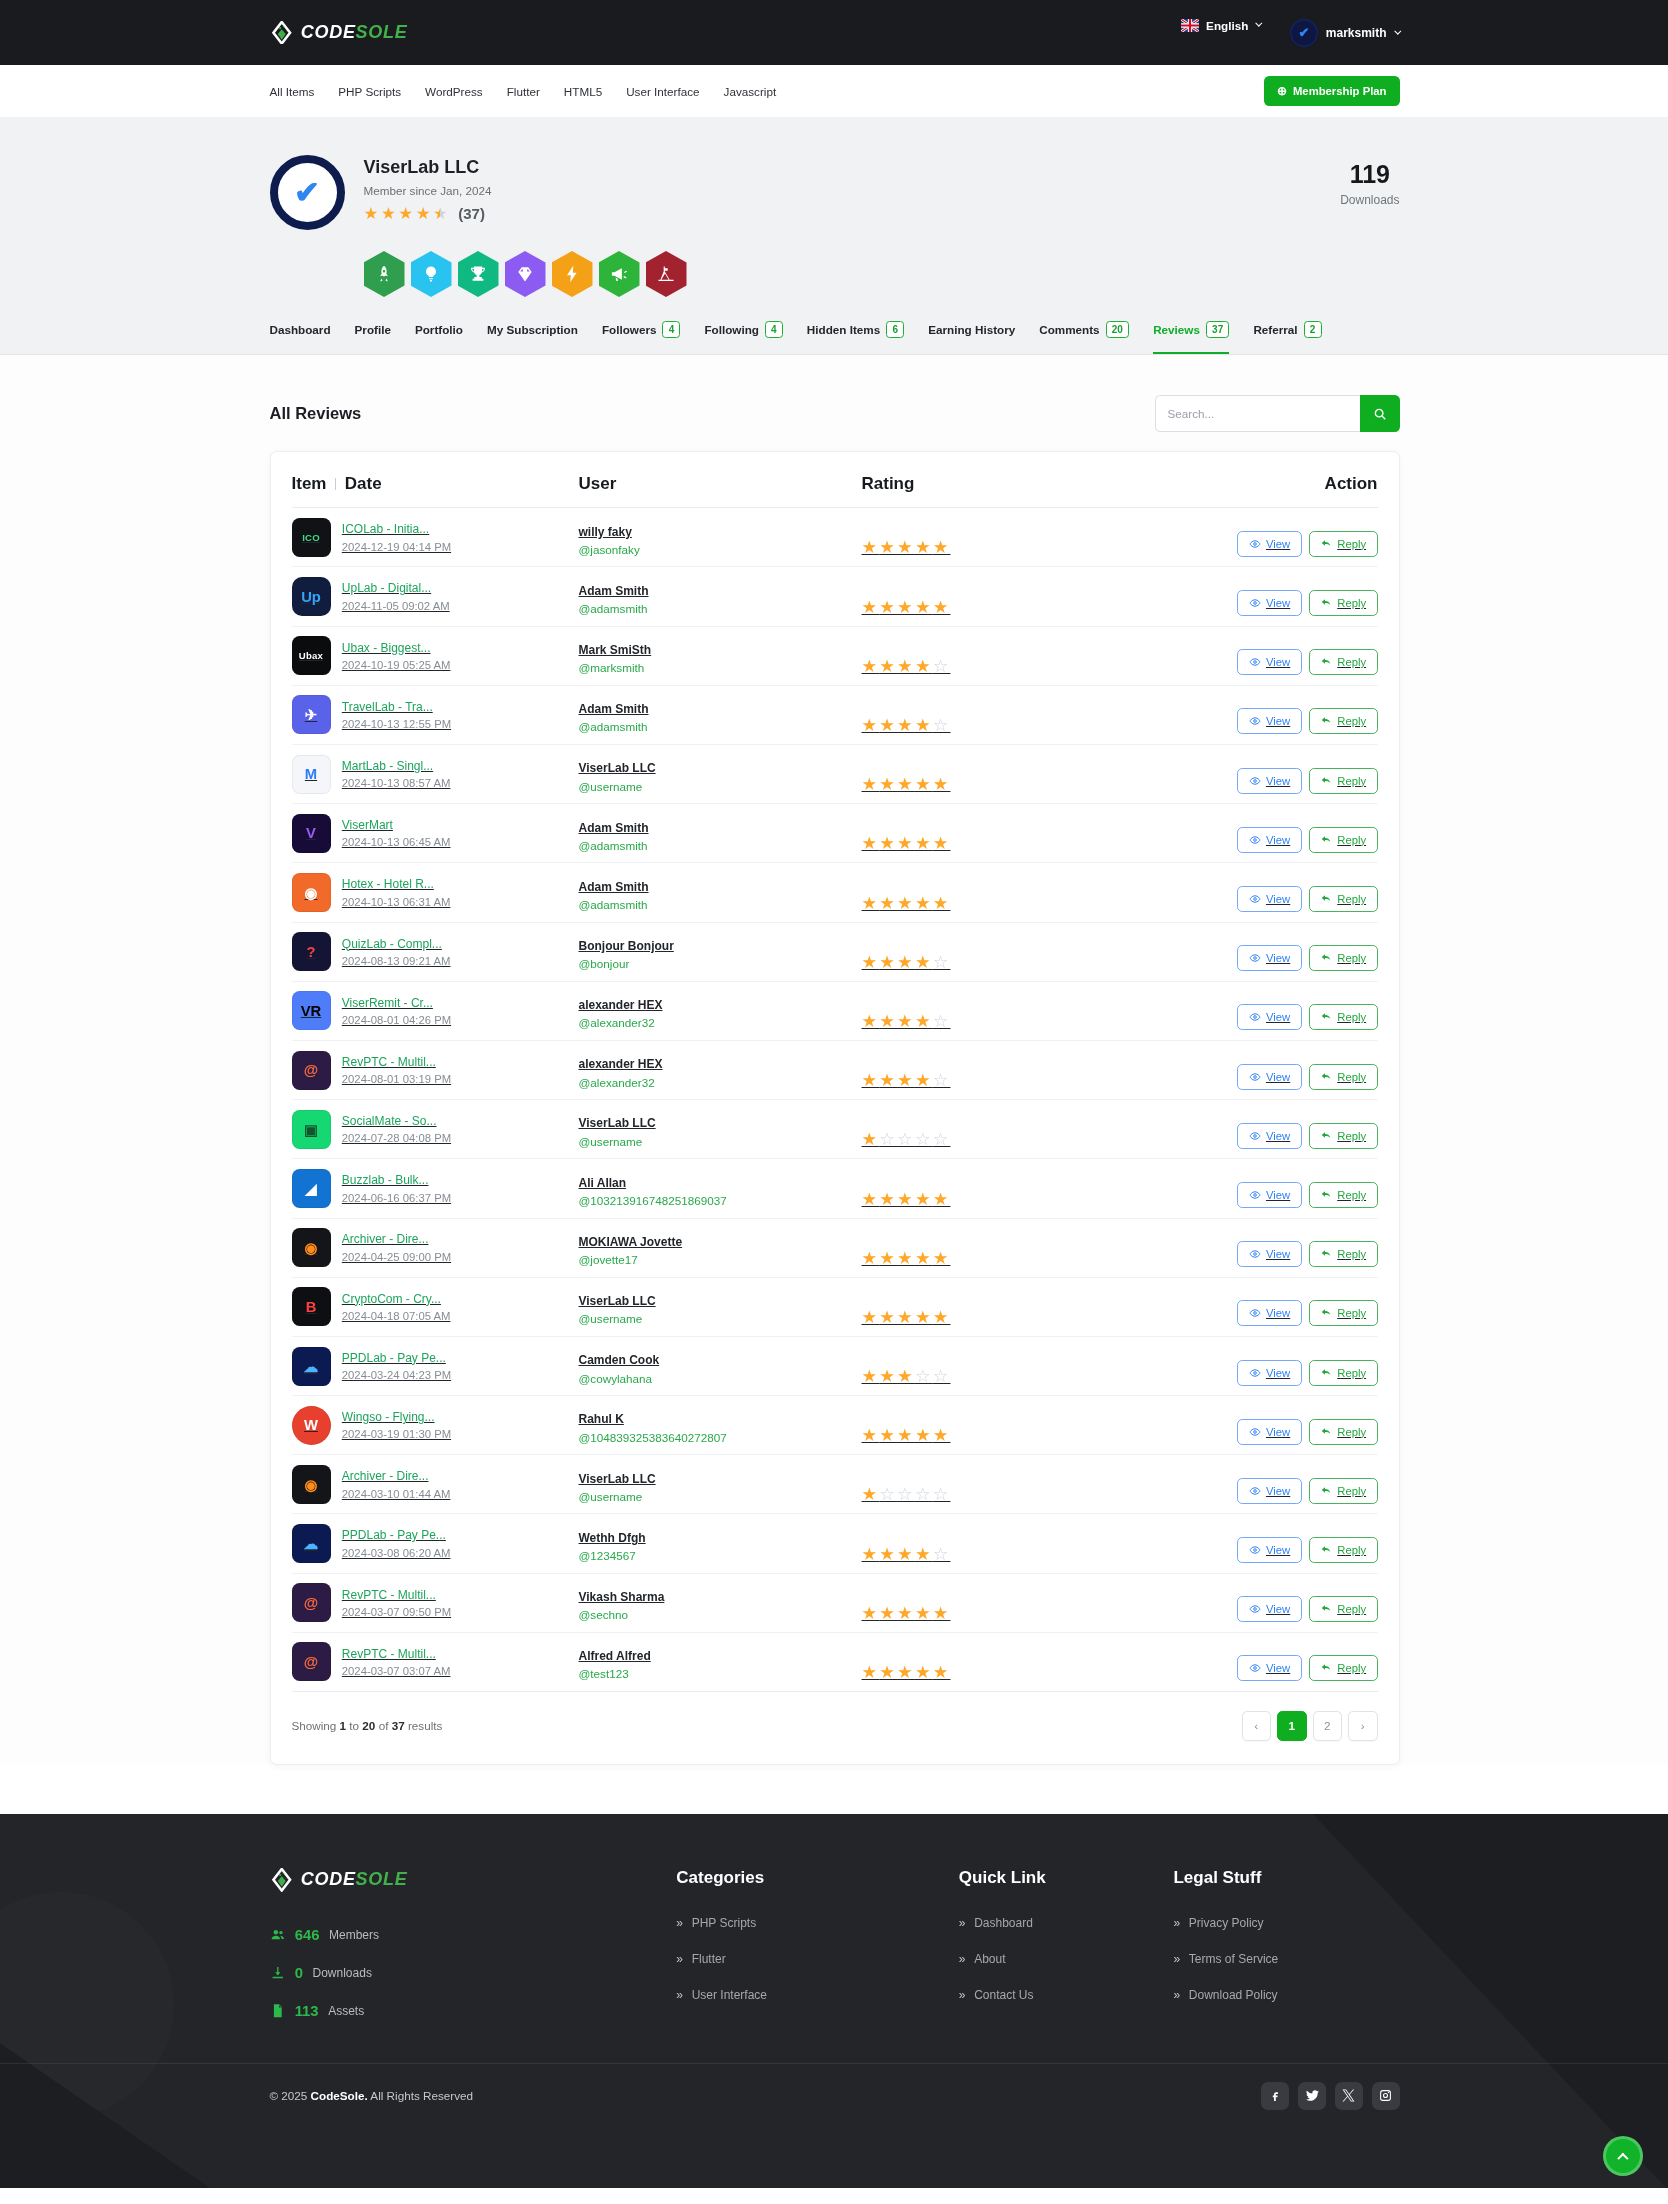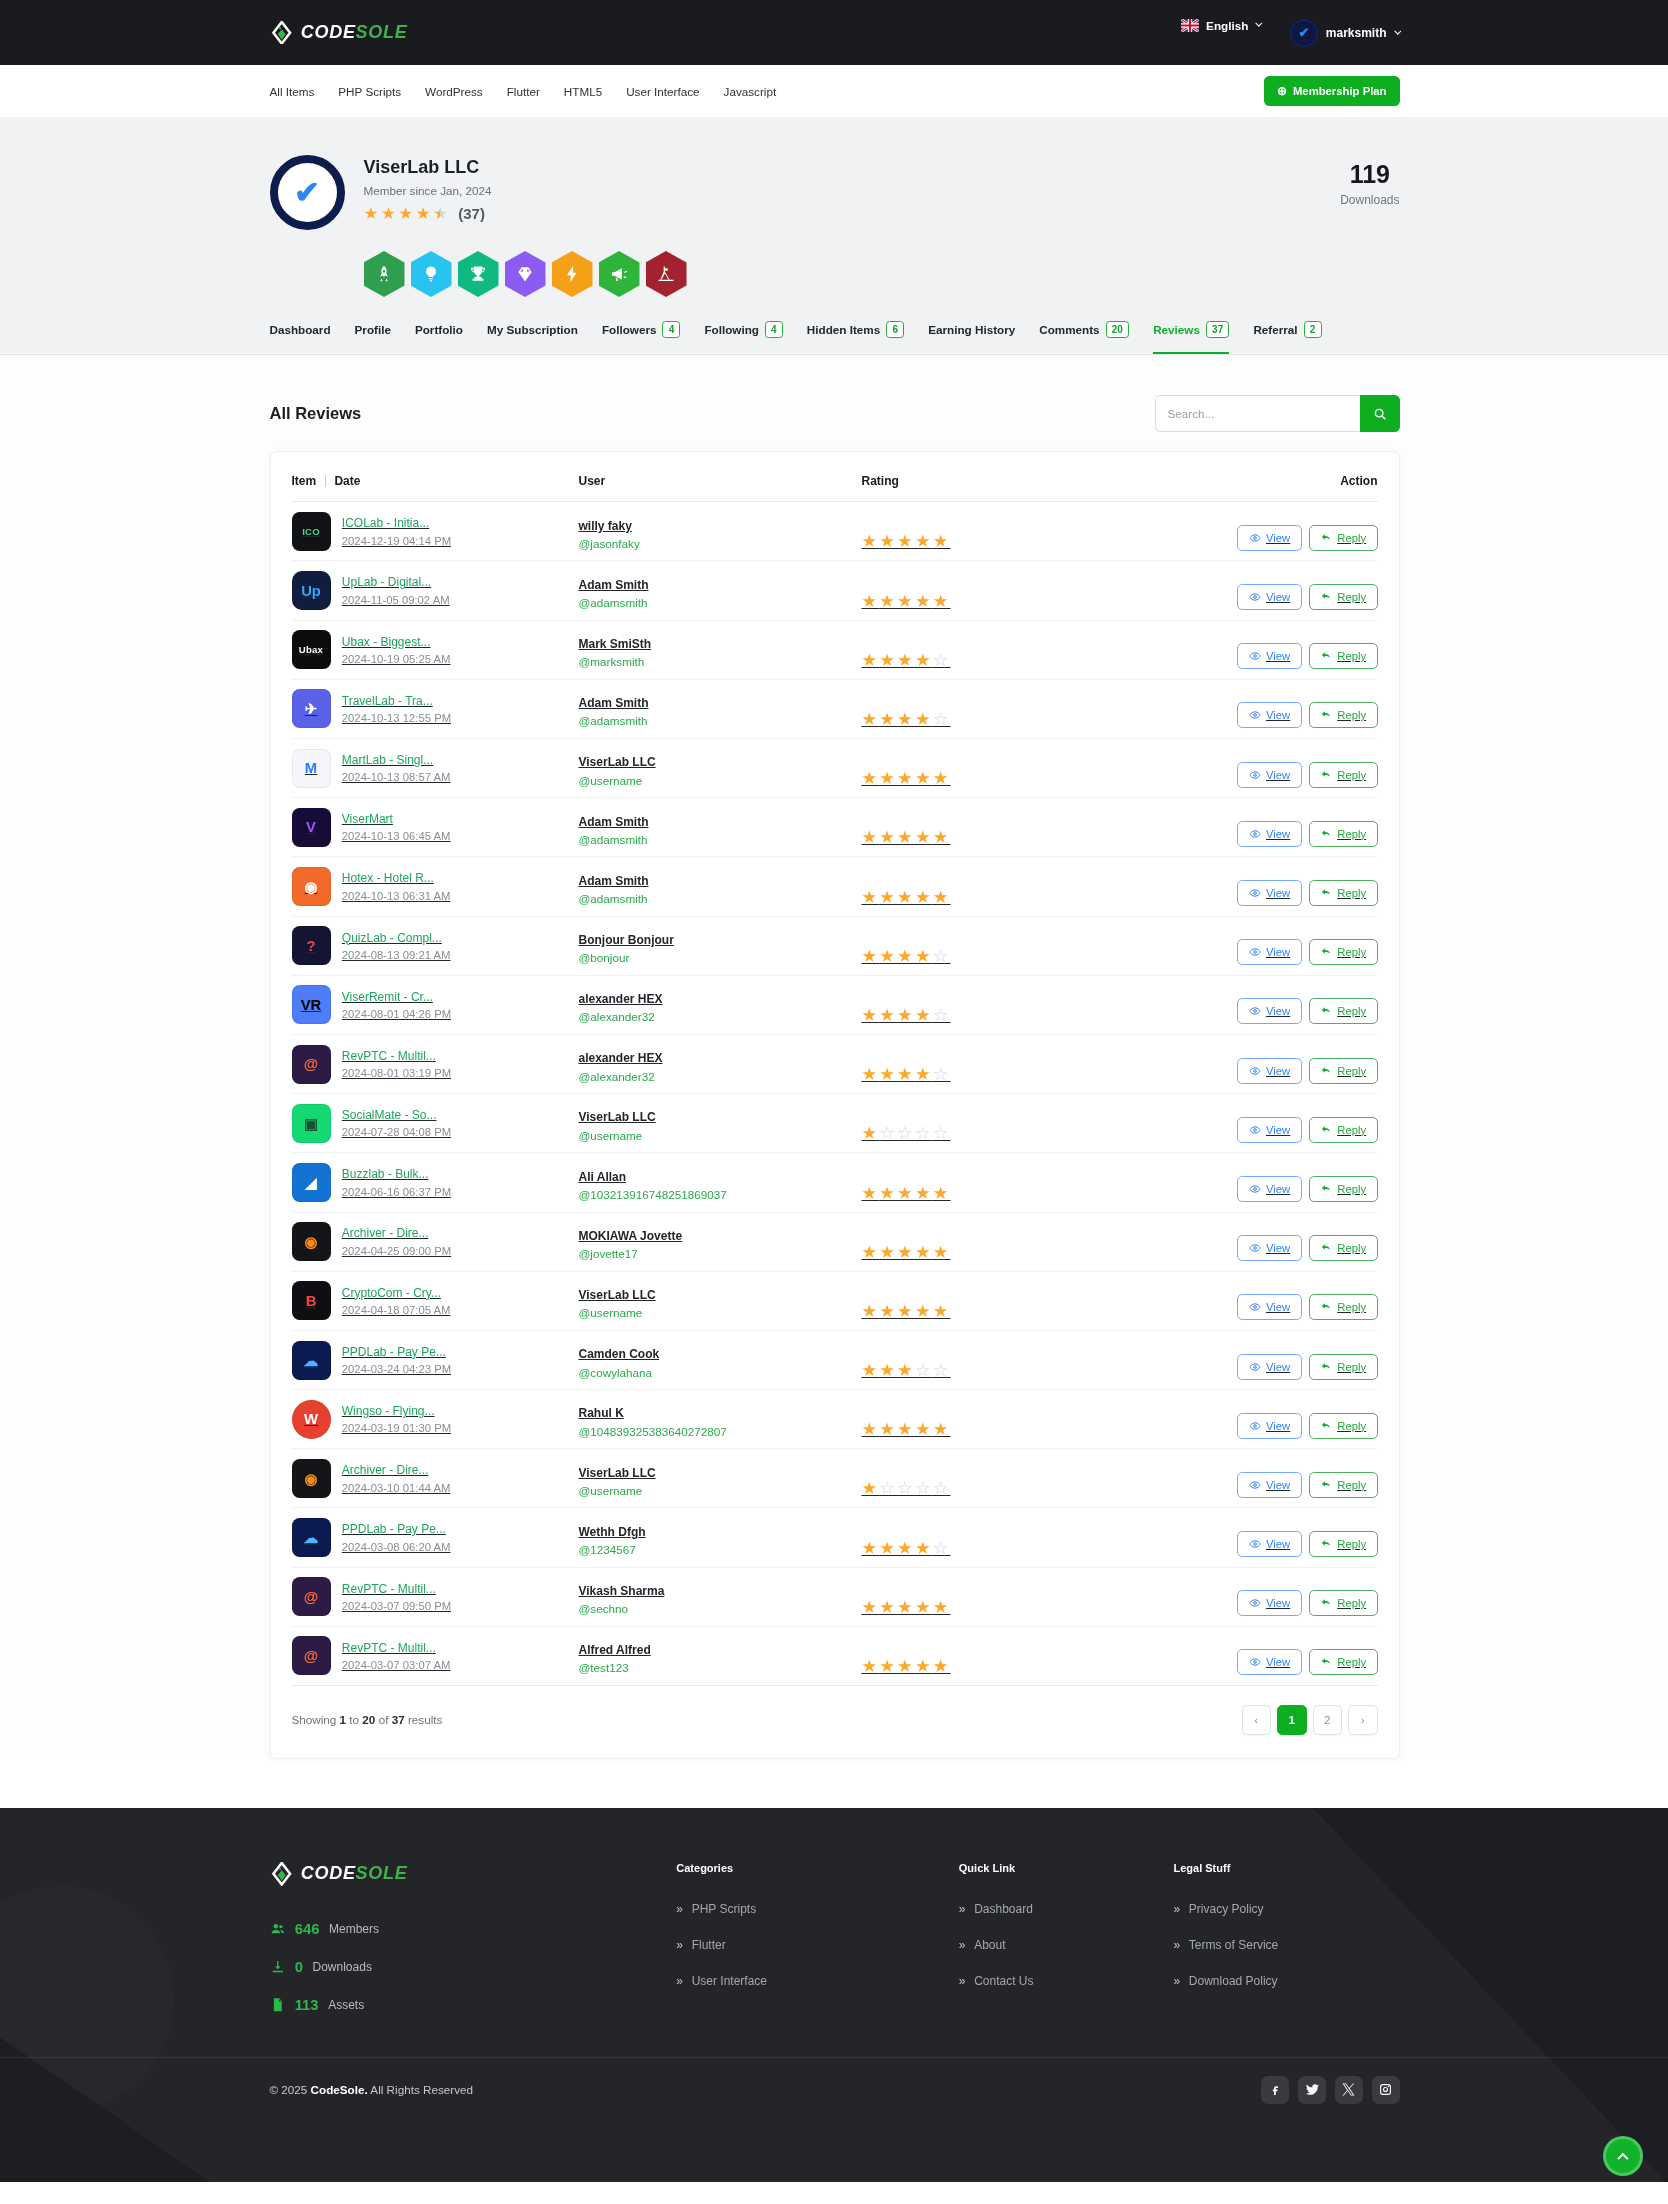--- a/index.html
+++ b/index.html
@@ -66,21 +66,21 @@
   .content { background:#fdfdfe; }
   .head-row { display:flex; align-items:center; justify-content:space-between; padding-top:40px; }
   .page-title { font-size:16.5px; font-weight:700; color:#1c1e22; }
   .searchbox { display:flex; width:245px; height:37px; }
   .searchbox input { flex:1; border:0.9px solid #dbdfe4; border-right:none; border-radius:5.2px 0 0 5.2px; padding:0 12px;
                      font-size:11.7px; color:#50565c; outline:none; font-family:"Liberation Sans", sans-serif; background:#fff; }
   .searchbox input::placeholder { color:#9aa1a8; }
   .search-btn { width:40px; border:none; background:#0fae20; border-radius:0 5.2px 5.2px 0; display:flex; align-items:center; justify-content:center; cursor:pointer; }
 
   .card { margin-top:19px; background:#fff; border:0.9px solid #eceef1; border-radius:7px; box-shadow:0 1.7px 7px rgba(23,31,40,.04); padding:0 21px; }
-  .thead { display:flex; align-items:center; padding:22px 0 13px; border-bottom:0.9px solid #e9ebef; font-size:12px; font-weight:700; color:#171a1f; }
+  .thead { display:flex; align-items:center; padding:22px 0 13px; border-bottom:0.9px solid #e9ebef; font-size:17px; font-weight:700; color:#171a1f; }
   .th-item { width:287px; display:flex; align-items:center; }
   .th-div { width:0.9px; height:12px; background:#c9cdd2; margin:0 8.7px; }
   .th-user { width:283px; }
   .th-rating { flex:1; }
   .th-action { width:165px; text-align:right; }
 
   .trow { display:flex; align-items:flex-end; padding:9.6px 0; border-bottom:0.9px solid #f1f2f4; min-height:58px;text-decoration:underline; }
   .trow:last-child { border-bottom:none; }
   .cell-item { width:287px; display:flex; align-items:center; }
   .item-ic { width:39px; height:39px; border-radius:7.8px; flex:0 0 39px; margin-right:11.3px; display:flex; align-items:center; justify-content:center;
@@ -115,21 +115,21 @@
   .footer::after { content:""; position:absolute; bottom:-35px; left:-122px; width:660px; height:400px; background:#1d1e22;
                    clip-path:polygon(0 34%,58% 100%,0 100%); }
   .footer-blob { position:absolute; left:-52px; top:78px; width:226px; height:226px; border-radius:50%; background:#2a2b2f; opacity:.55; }
   .footer .container { position:relative; z-index:2; }
   .fgrid { display:grid; grid-template-columns:36% 25% 19% 20%; }
   .fstats { margin-top:35px; }
   .fstat { display:flex; align-items:center; gap:9.6px; margin-bottom:22px; }
   .fstat svg { width:15.6px; height:15.6px; fill:#2db84c; }
   .fstat-val { font-size:14.8px; font-weight:700; color:#2db84c; }
   .fstat-lbl { font-size:12px; color:#b9bbbe; }
-  .fcol-title { font-size:11px; font-weight:700; margin-bottom:28px; }
+  .fcol-title { font-size:17px; font-weight:700; margin-bottom:28px; }
   .flink { display:flex; align-items:center; gap:8.7px; margin-bottom:22px; font-size:12px; color:#a6a8ab; text-decoration:none; cursor:pointer; }
   .flink .chevs { color:#c2c4c7; font-size:12px; }
   .fbottom { position:relative; z-index:2; margin-top:22.6px; border-top:0.9px solid rgba(255,255,255,.08); padding:17.4px 0; }
   .fbottom .container { display:flex; align-items:center; justify-content:space-between; }
   .copyright { font-size:11.7px; color:#c6c8ca; }
   .copyright b { color:#ffffff; }
   .socials { display:flex; gap:8.7px; }
   .social { width:28px; height:28px; border-radius:7px; background:#3a3b40; display:flex; align-items:center; justify-content:center; cursor:pointer; }
   .social svg { width:13px; height:13px; fill:#ffffff; }
 

